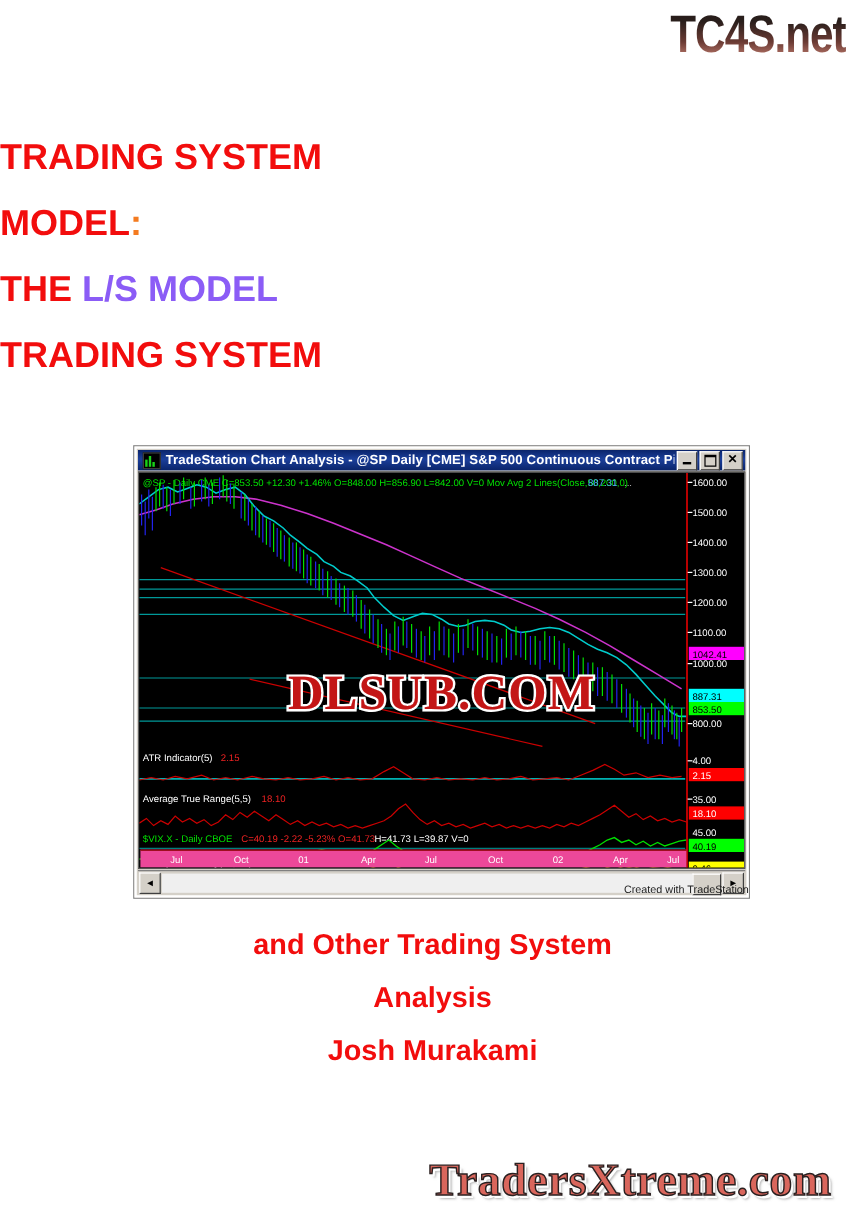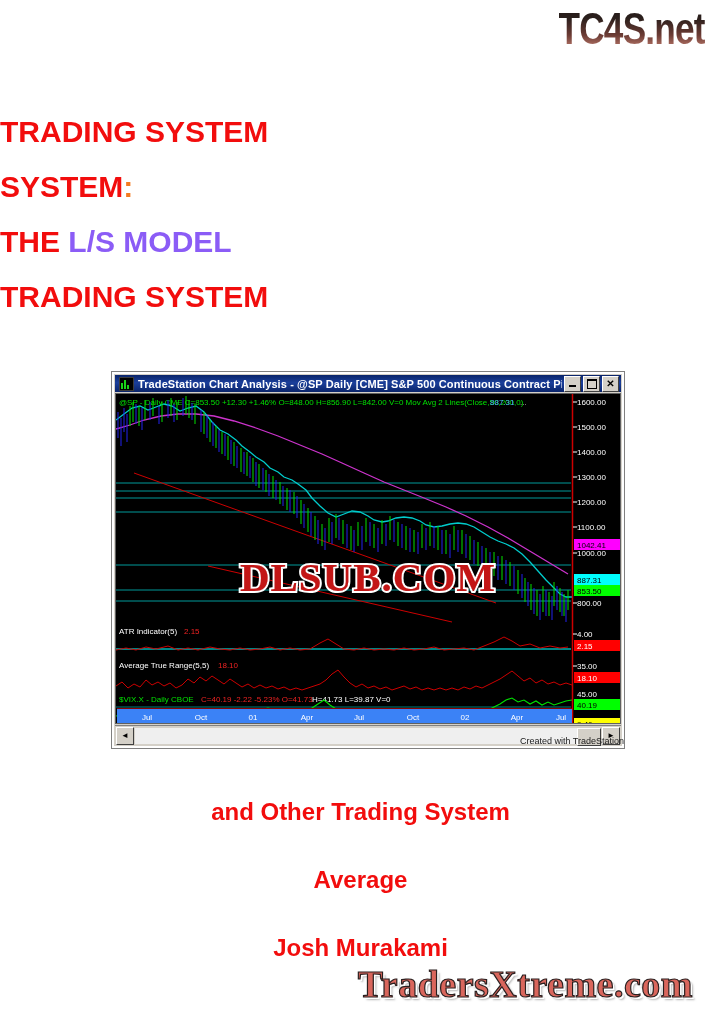--- a/index.html
+++ b/index.html
@@ -84,21 +84,21 @@
     border:1px solid #ffffff;border-right-color:#404040;border-bottom-color:#404040;
   }
   #created-note{
     position:absolute;left:112px;top:736px;width:512px;text-align:right;
     font-size:9px;color:#202020;font-family:"Liberation Sans",sans-serif;
     padding-right:2px;
   }
   
   #sub-block{position:absolute;left:0;right:0;top:766px;text-align:center;}
   #sub-block .sline{
-    font-weight:bold;font-size:24px;color:#f20d0d;line-height:44px;white-space:nowrap;margin-top:24px;
+    font-weight:bold;font-size:24px;color:#f20d0d;line-height:44px;white-space:nowrap;
   }
   
   #brand-bottom{
     position:absolute;right:28px;bottom:18px;
     font-family:"Liberation Serif",serif;
     font-weight:bold;font-size:38px;letter-spacing:0.5px;
     color:#d9665c;
     -webkit-text-stroke:1.2px #2a2020;
     text-shadow:2px 2px 0 #ffffff, 3px 3px 2px rgba(120,120,120,.55);
   }
@@ -119,21 +119,21 @@
     color:#c31616;letter-spacing:1px;-webkit-text-stroke:0;
   }
 </style>
 </head>
 <body>
 
 <div id="brand-top">TC4S.net</div>
 
 <div id="title-block">
   <div class="tline">TRADING SYSTEM</div>
-  <div class="tline"><span>SYSTEM</span><span class="colon">:</span></div>
+  <div class="tline"><span>MODEL</span><span class="colon">:</span></div>
   <div class="tline"><span>THE </span><span class="blue">L/S MODEL</span></div>
   <div class="tline">TRADING SYSTEM</div>
 </div>
 
 <div id="chart-window">
 
   <div id="win-titlebar">
     <div id="win-icon">
       <div class="g1"></div>
         <div class="g2"></div>
@@ -392,21 +392,21 @@
 
         <text x="461" y="303" font-family="Liberation Sans, sans-serif" font-size="8" fill="#ffffff">45.00</text>
         <rect x="458" y="305" width="50" height="11" fill="#00ff00"></rect>
         <text x="461" y="314" font-family="Liberation Sans, sans-serif" font-size="8" fill="#000000">40.19</text>
 
         <rect x="458" y="324" width="50" height="11" fill="#ffff00"></rect>
         <text x="461" y="333" font-family="Liberation Sans, sans-serif" font-size="8" fill="#000000">9.46</text>
       </g>
     </svg>
 
-    <div style="position:absolute;left:1px;bottom:0;width:455px;height:14px;background:#3b82f6;border-top:1px solid #8b0000;">
+    <div style="position:absolute;left:1px;bottom:0;width:455px;height:14px;background:#ec4899;border-top:1px solid #8b0000;">
       <svg width="455" height="13" viewBox="0 0 455 13" xmlns="http://www.w3.org/2000/svg">
         <g font-family="Liberation Sans, sans-serif" font-size="8" fill="#ffffff" text-anchor="middle">
           <text x="30" y="10">Jul</text>
           <text x="84" y="10">Oct</text>
           <text x="136" y="10">01</text>
           <text x="190" y="10">Apr</text>
           <text x="242" y="10">Jul</text>
           <text x="296" y="10">Oct</text>
           <text x="348" y="10">02</text>
           <text x="400" y="10">Apr</text>
@@ -427,17 +427,17 @@
       <div id="sb-thumb"></div>
     </div>
     <div class="sb-arrow">►</div>
   </div>
 </div>
 
 <div id="created-note">Created with TradeStation</div>
 
 <div id="sub-block">
   <div class="sline">and Other Trading System</div>
-  <div class="sline">Average</div>
+  <div class="sline">Analysis</div>
   <div class="sline">Josh Murakami</div>
 </div>
 
 <div id="brand-bottom">TradersXtreme.com</div>
 
 </body></html>

